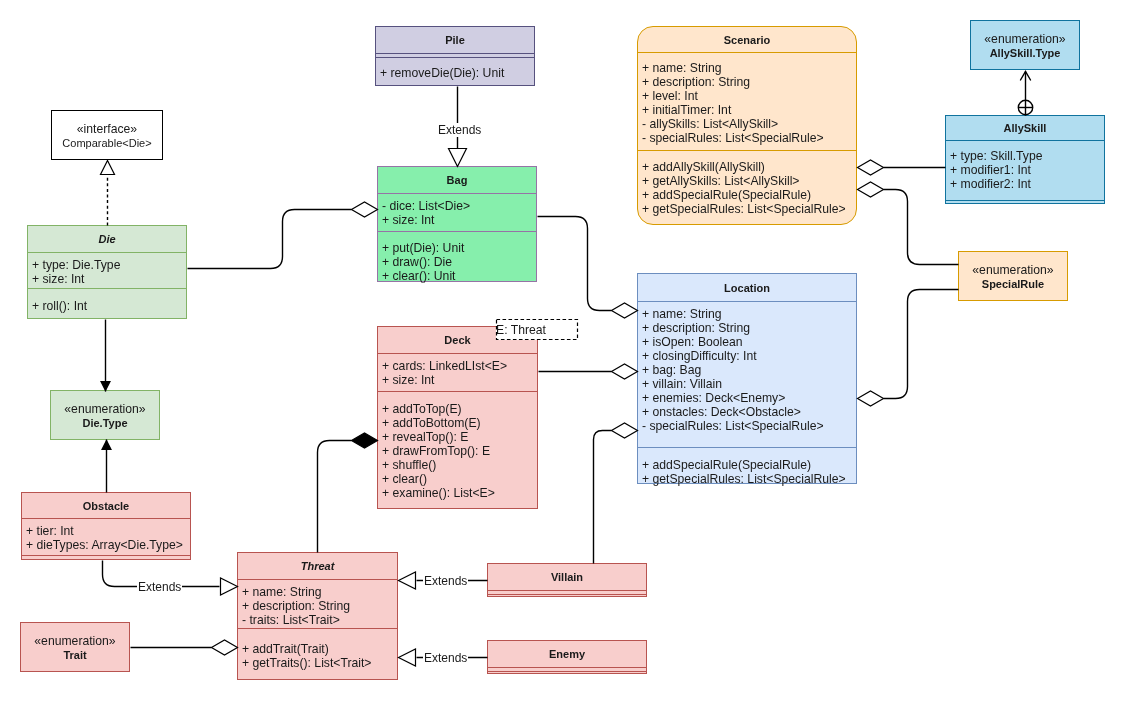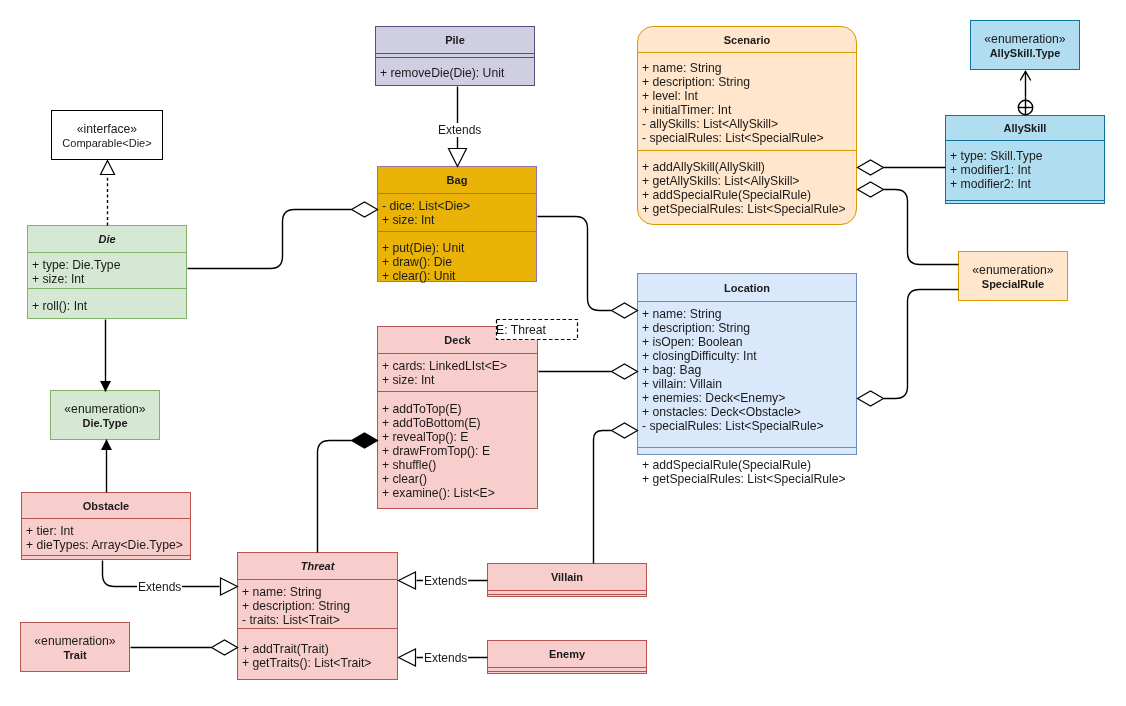--- a/index.html
+++ b/index.html
@@ -69,21 +69,21 @@
     </svg>
 <div class="node" style="left: 375px; top: 26px; width: 160px; height: 60px; background: rgb(208, 206, 226); border-color: rgb(86, 81, 126);">
       <div class="hdr" style="height: 26px;">
         <div class="ttl">Pile</div>
       </div>
       <div class="sec" style="height: 4px; border-top-color: rgb(86, 81, 126); padding-top: 0px;"></div>
       <div class="sec" style="height: 30px; border-top-color: rgb(86, 81, 126); padding-top: 8px;">
         <div class="row">+ removeDie(Die): Unit</div>
       </div>
     </div>
-    <div class="node" style="left: 377px; top: 166px; width: 160px; height: 116px; background: #eab308; border-color: rgb(150, 115, 166);">
+    <div class="node" style="left: 377px; top: 166px; width: 160px; height: 116px; background: #86efac; border-color: rgb(150, 115, 166);">
       <div class="hdr" style="height: 26px;">
         <div class="ttl">Bag</div>
       </div>
       <div class="sec" style="height: 38px; border-top-color: rgb(150, 115, 166); padding-top: 5px;">
         <div class="row">- dice: List&lt;Die&gt;</div>
         <div class="row">+ size: Int</div>
       </div>
       <div class="sec" style="height: 52px; border-top-color: rgb(150, 115, 166); padding-top: 9px;">
         <div class="row">+ put(Die): Unit</div>
         <div class="row">+ draw(): Die</div>
@@ -188,21 +188,21 @@
         <div class="row">- allySkills: List&lt;AllySkill&gt;</div>
         <div class="row">- specialRules: List&lt;SpecialRule&gt;</div>
       </div>
       <div class="sec" style="height: 74px; border-top-color: rgb(215, 155, 0); padding-top: 9px;">
         <div class="row">+ addAllySkill(AllySkill)</div>
         <div class="row">+ getAllySkills: List&lt;AllySkill&gt;</div>
         <div class="row">+ addSpecialRule(SpecialRule)</div>
         <div class="row">+ getSpecialRules: List&lt;SpecialRule&gt;</div>
       </div>
     </div>
-    <div class="node" style="left: 637px; top: 273px; width: 220px; height: 182px; background: rgb(218, 232, 252); border-color: rgb(108, 142, 191);">
+    <div class="node" style="left: 637px; top: 273px; width: 220px; height: 211px; background: rgb(218, 232, 252); border-color: rgb(108, 142, 191);">
       <div class="hdr" style="height: 27px;">
         <div class="ttl">Location</div>
       </div>
       <div class="sec" style="height: 146px; border-top-color: rgb(108, 142, 191); padding-top: 5px;">
         <div class="row">+ name: String</div>
         <div class="row">+ description: String</div>
         <div class="row">+ isOpen: Boolean</div>
         <div class="row">+ closingDifficulty: Int</div>
         <div class="row">+ bag: Bag</div>
         <div class="row">+ villain: Villain</div>

